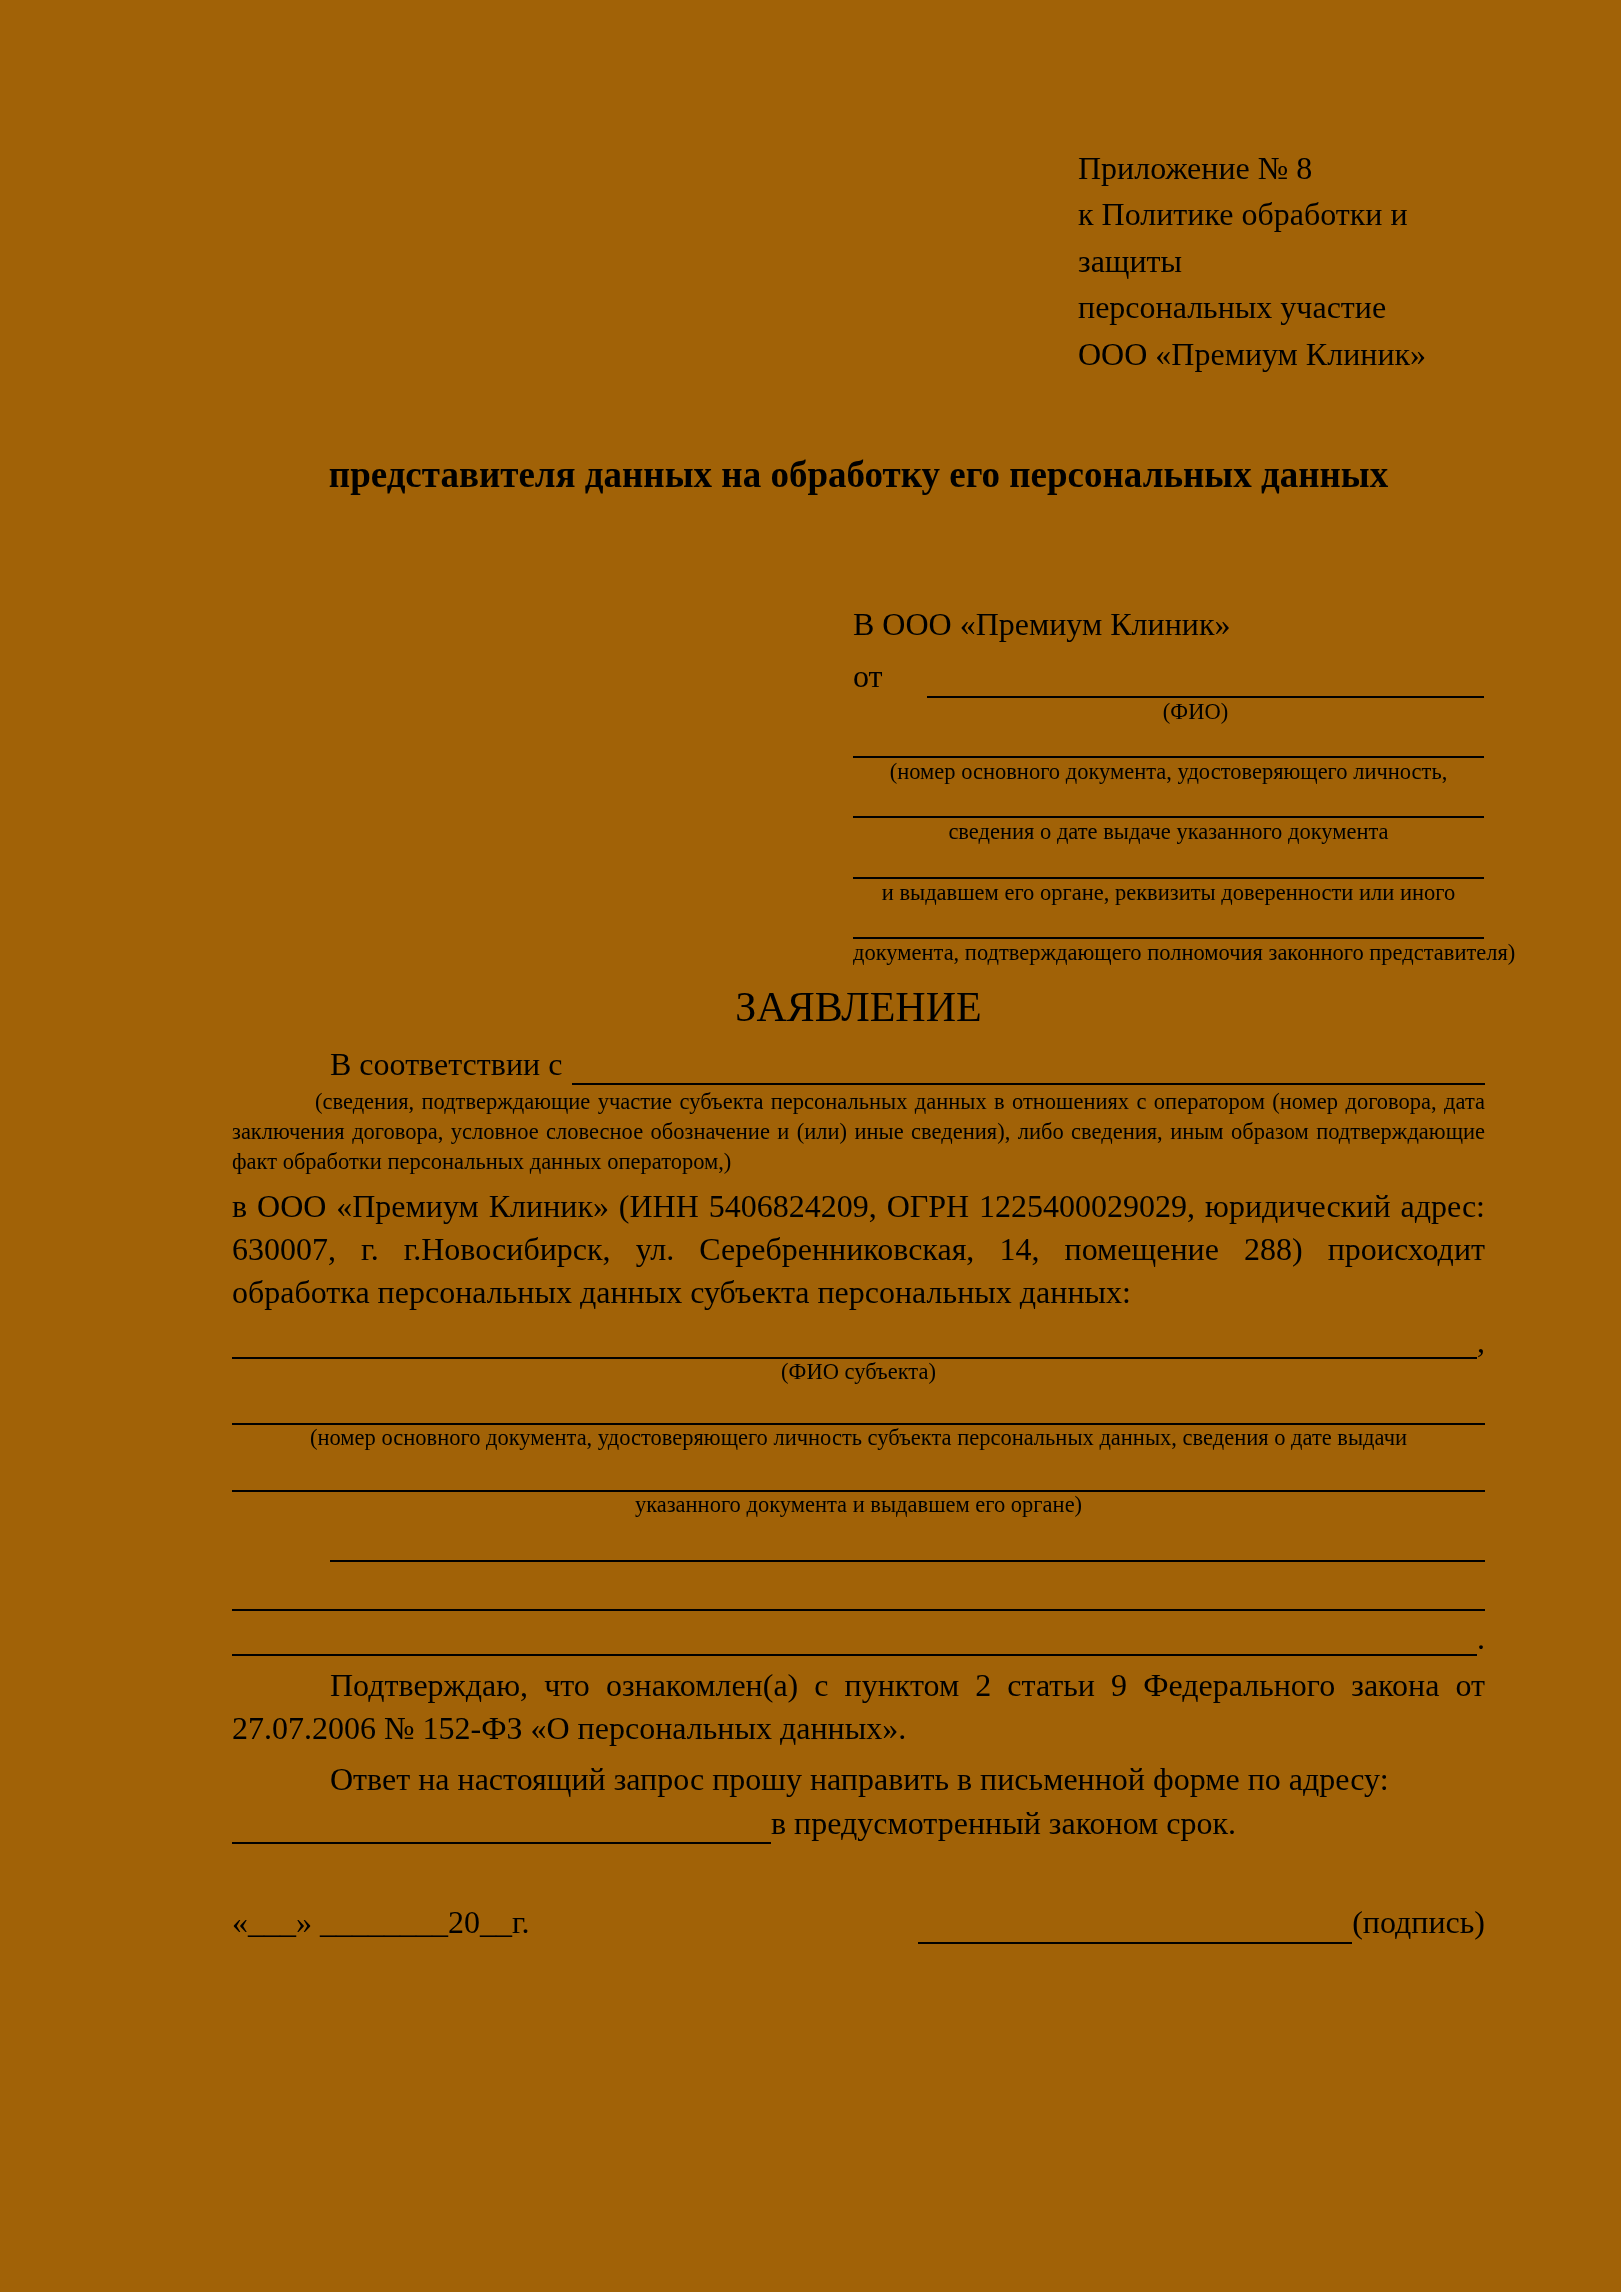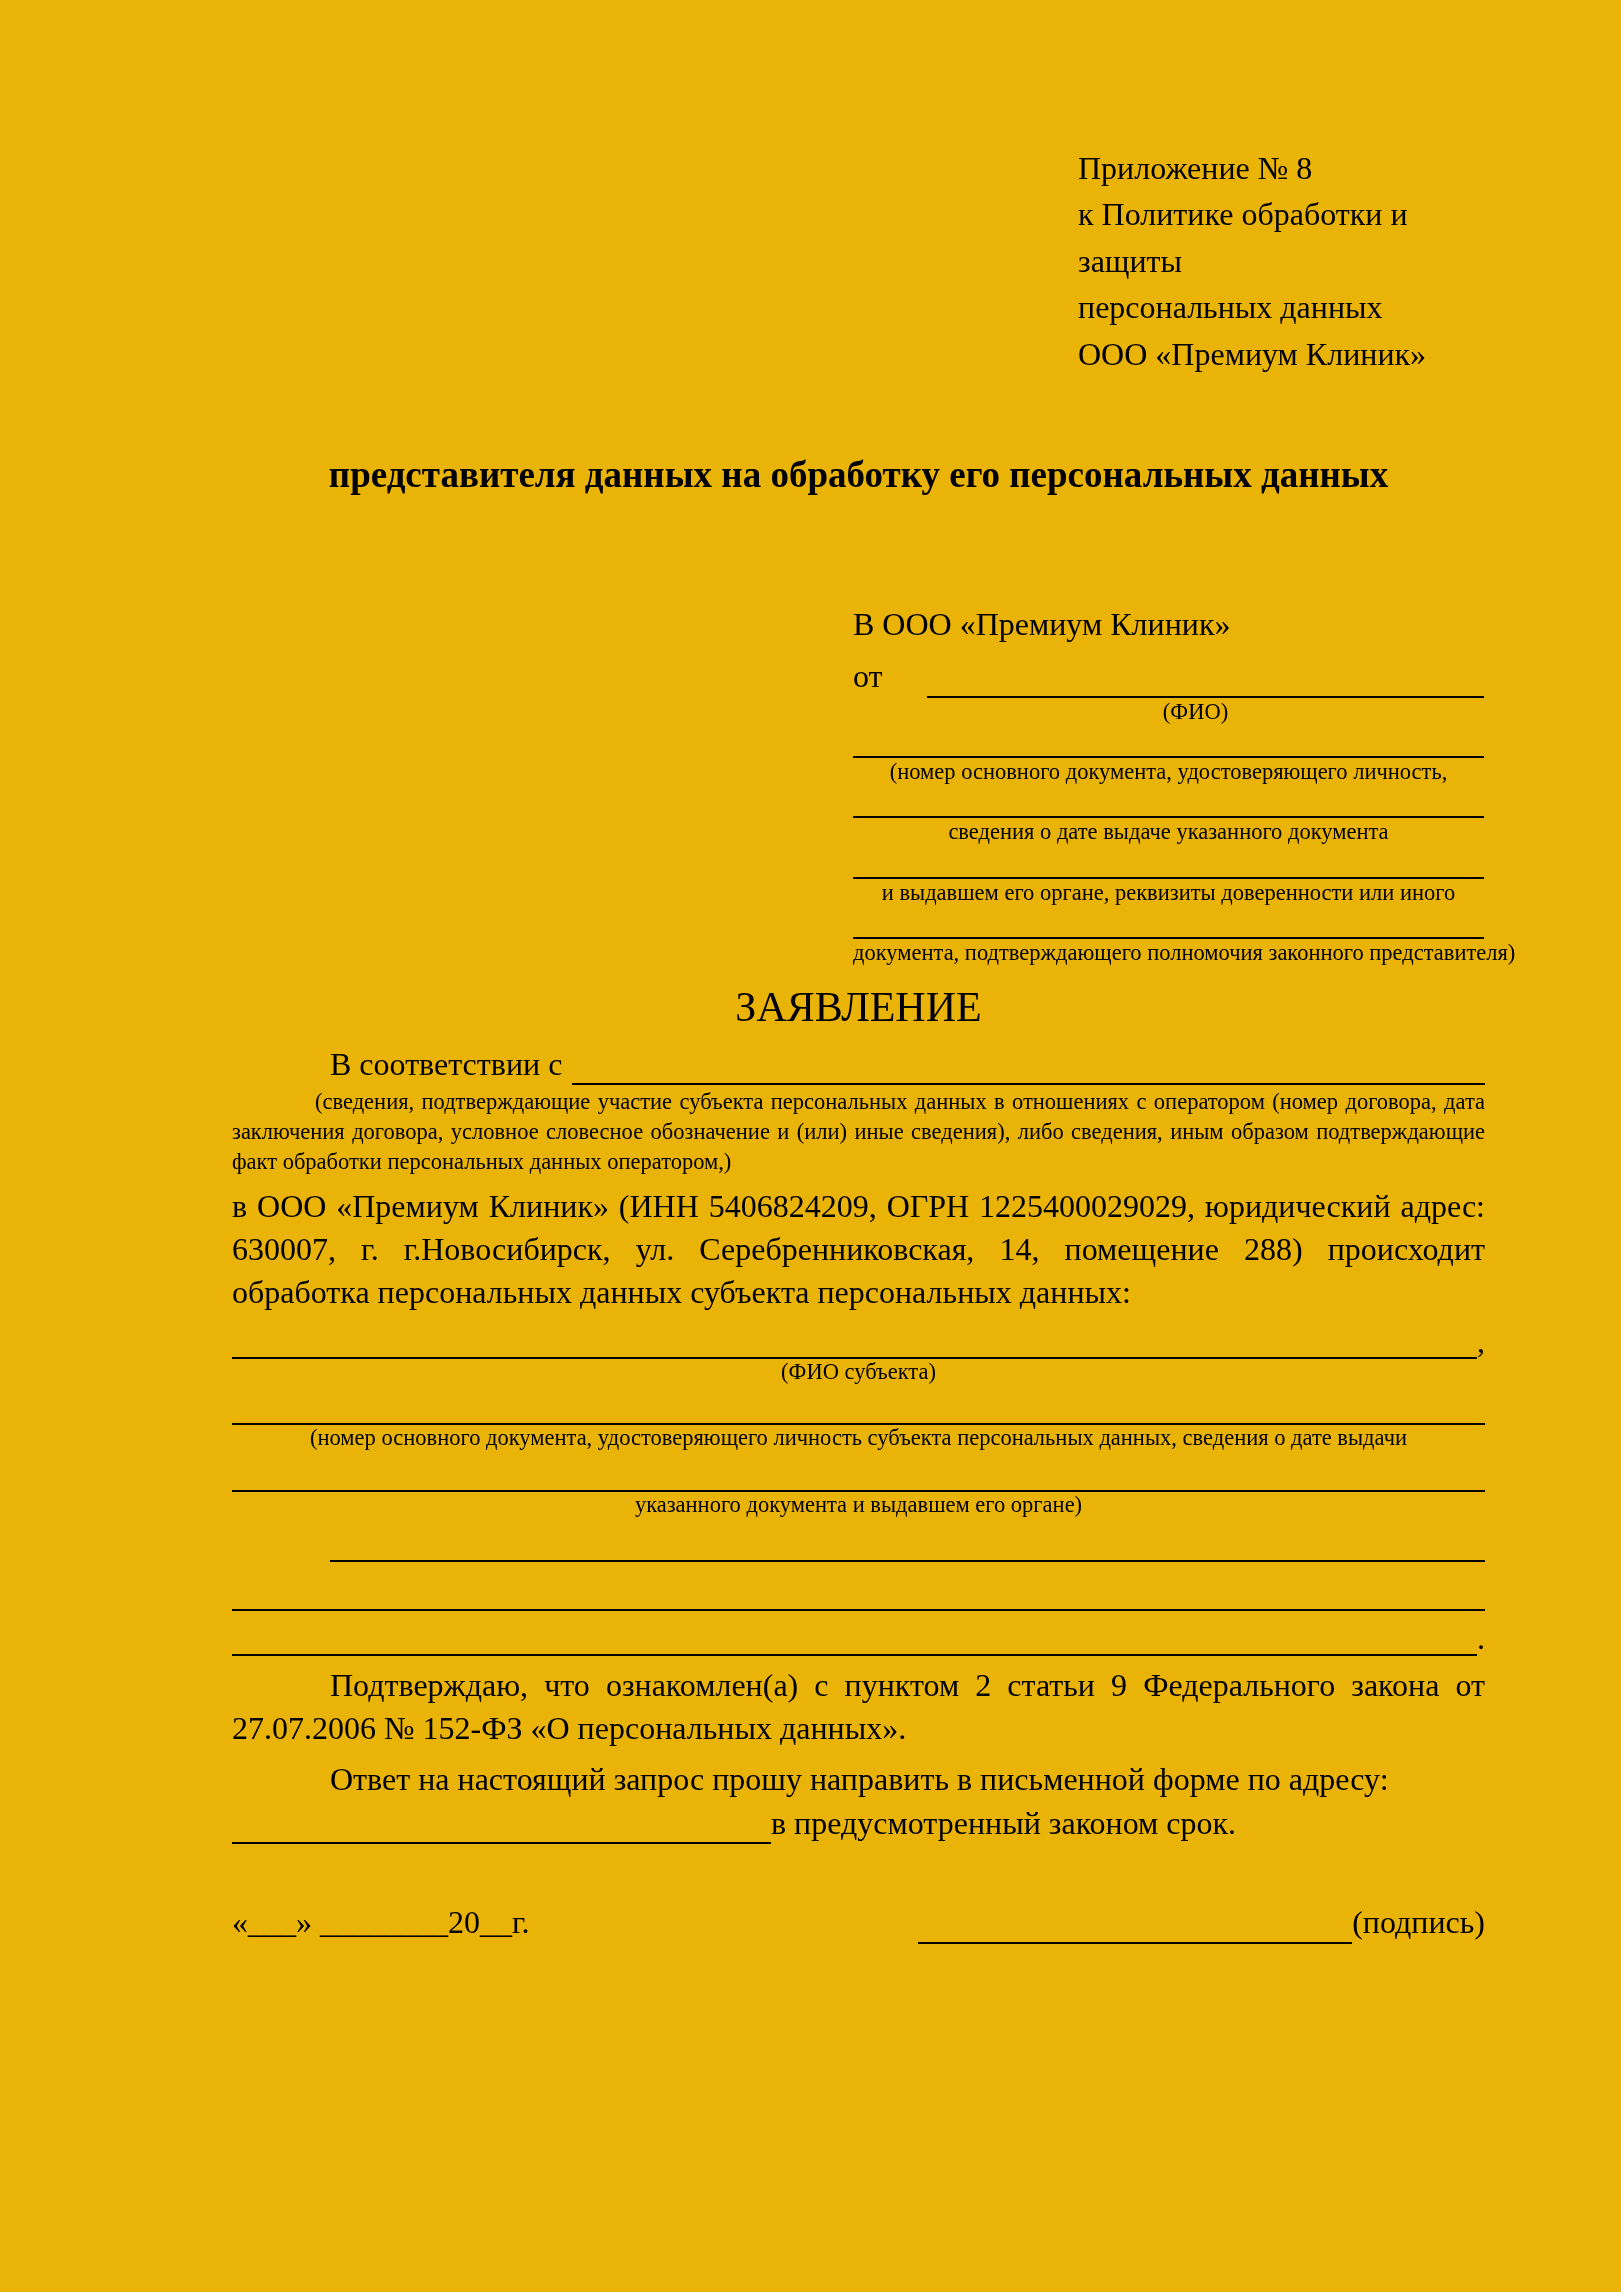--- a/index.html
+++ b/index.html
@@ -2,21 +2,21 @@
 <html><head>
 <meta charset="utf-8">
 <style>
   * { margin: 0; padding: 0; box-sizing: border-box; }
   html, body { background: #e8e8e8; }
   .page {
     position: relative;
     width: 1621px;
     height: 2293px;
     margin: 0 auto;
-    background: #eab308;
+    background: #a16207;
     color: #000000;
     font-family: "Liberation Serif", "DejaVu Serif", serif;
     font-size: 32px;
     line-height: 1.33;
     padding: 145px 136px 0 232px;
   }
   
   .annex { margin-left: 846px; line-height: 1.45; }
   
   .doc-title {
@@ -74,21 +74,21 @@
   .sig-cap { white-space: nowrap; }
 </style>
 </head>
 <body>
 
 <div class="page">
 
   <div class="annex">
     <div>Приложение № 8</div>
     <div>к Политике обработки и защиты</div>
-    <div>персональных данных</div>
+    <div>персональных участие</div>
     <div>ООО «Премиум Клиник»</div>
   </div>
 
   <div class="doc-title">
     <div>представителя данных на обработку его персональных данных</div>
   </div>
 
   <div class="addressee">
     <div>В ООО «Премиум Клиник»</div>
     <div class="addr-from">

